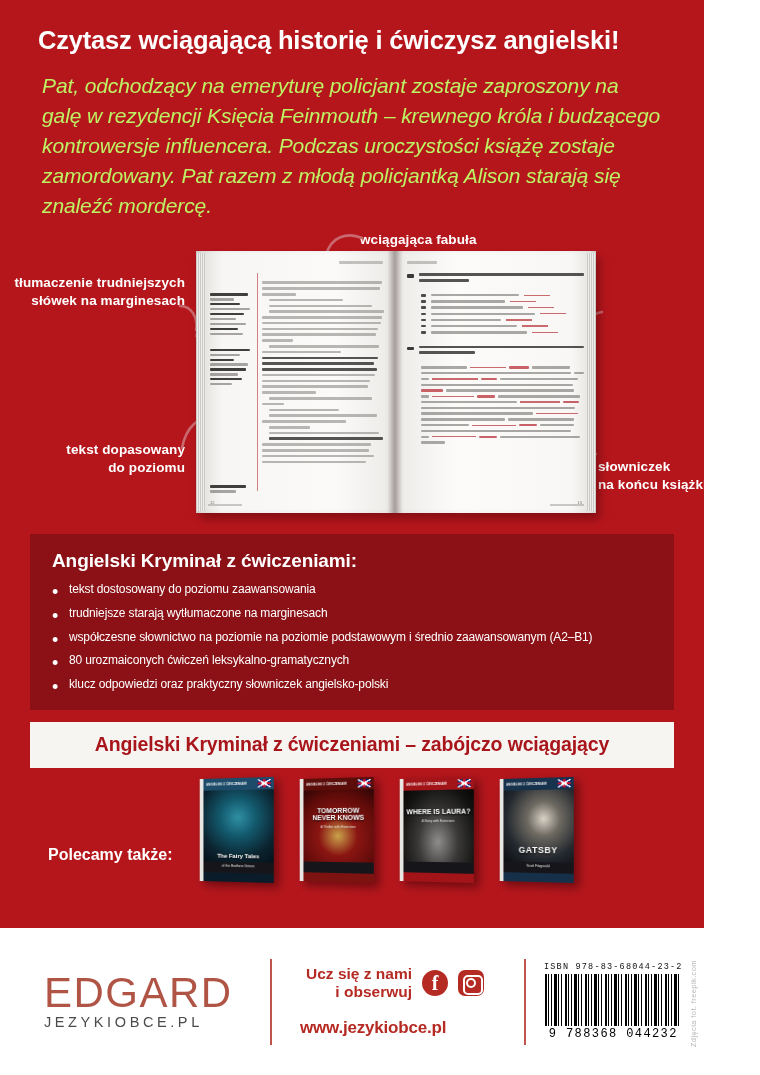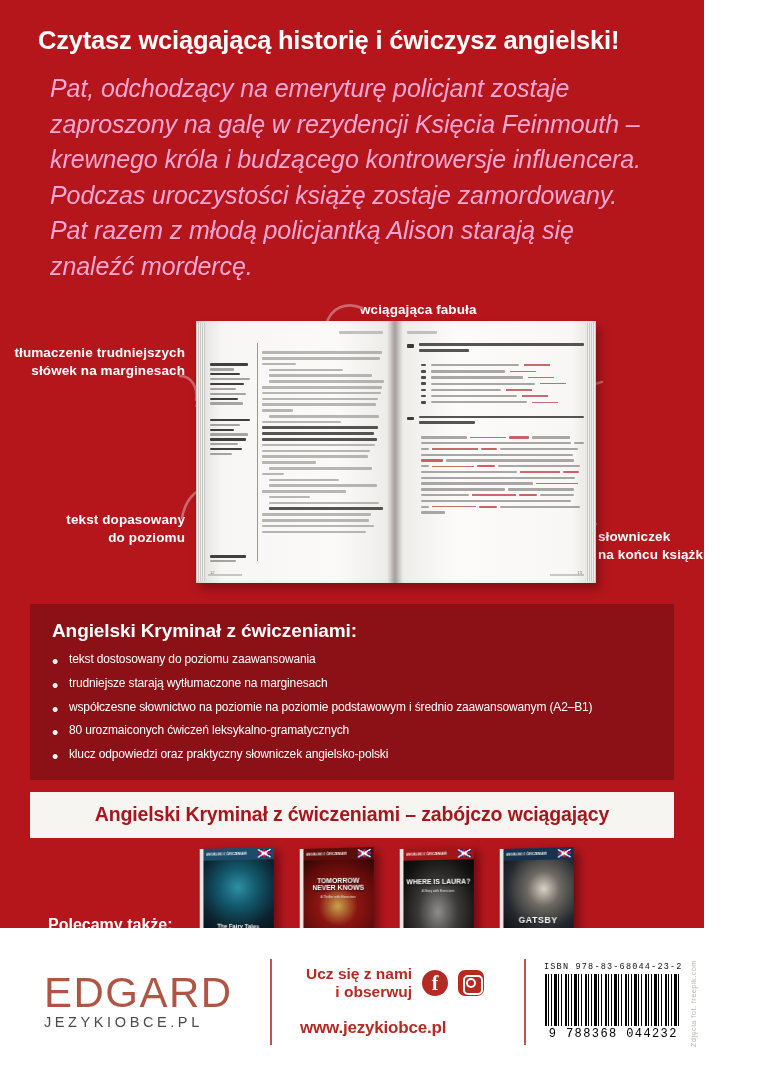--- a/index.html
+++ b/index.html
@@ -24,25 +24,25 @@
   }
   .headline {
     color: #ffffff;
     font-size: 25.5px;
     font-weight: bold;
     letter-spacing: -0.2px;
     line-height: 1.15;
     margin: 0 0 16px 0;
   }
   .lede {
-    color: #f9a8d4;
-    font-size: 25px;
+    color: #bef264;
+    font-size: 21px;
     font-style: italic;
     line-height: 1.42;
-    margin: 12px;
+    margin: 4px;
     letter-spacing: -0.1px;
   }
 
   
   .spread-zone {
     position: relative;
     height: 300px;
     margin-top: 6px;
   }
 

